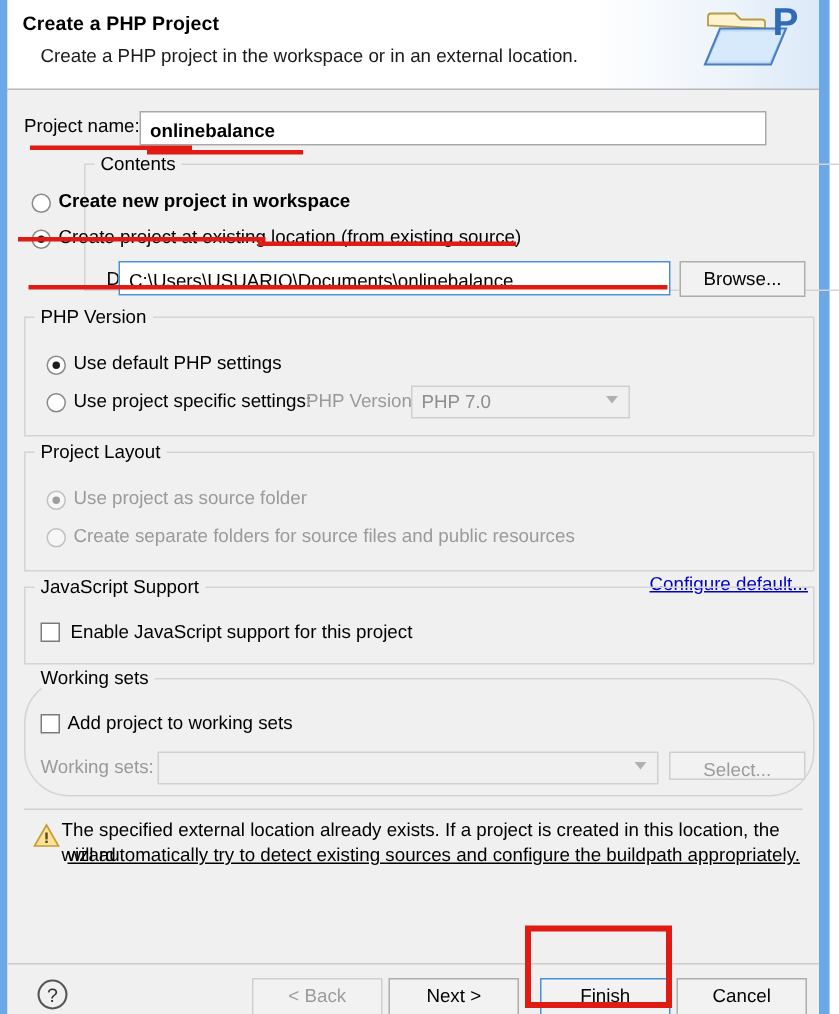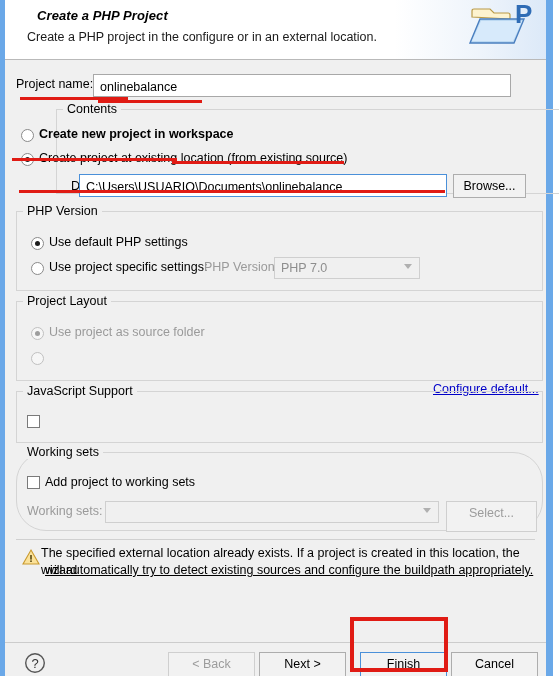--- a/index.html
+++ b/index.html
@@ -19,24 +19,23 @@
     background:#f0f0f0;
   }
   
   .header{
     position:absolute;left:0;top:0;right:0;height:60px;
     background:linear-gradient(to right,#ffffff 0%,#ffffff 72%,#eef4fb 88%,#dce9f8 100%);
     border-bottom:1px solid #b9b9b9;
     box-sizing:border-box;
   }
   .hdr-title{
-    position:absolute;left:32px;top:8px;
+    position:absolute;left:10px;top:8px;
     font-size:13px;font-weight:bold;color:#000;
     letter-spacing:.1px;
-    font-style:italic;
   }
   .hdr-sub{
     position:absolute;left:22px;top:30px;
     font-size:12.5px;color:#1a1a1a;
   }
   .hdr-icon{position:absolute;right:12px;top:3px;width:66px;height:52px;}
   
   .body{
     position:absolute;left:0;top:61px;right:0;bottom:0;
     background:#f0f0f0;
@@ -127,51 +126,51 @@
     border:4px solid #e01b14;background:transparent;
   }
 </style>
 </head>
 <body>
 
 <div class="window">
 
   <div class="header">
     <div class="hdr-title">Create a PHP Project</div>
-    <div class="hdr-sub">Create a PHP project in the configure or in an external location.</div>
+    <div class="hdr-sub">Create a PHP project in the workspace or in an external location.</div>
     <div class="hdr-icon">
       <svg width="66" height="52" viewBox="0 0 66 52">
 
         <path d="M4 14 L4 8 Q4 6 6 6 L22 6 L26 10 L40 10 Q42 10 42 12 L42 16 Z" fill="#fdf3cf" stroke="#b99a48" stroke-width="1.2"></path>
 
         <path d="M2 40 L12 16 L56 16 L46 40 Z" fill="#bcd9f2" stroke="#4a7fbf" stroke-width="1.4"></path>
         <path d="M4 38 L13 18 L54 18 L45 38 Z" fill="#d7eafb" stroke="none"></path>
 
         <text x="47" y="20" font-family="'Liberation Sans',sans-serif" font-size="26" font-weight="bold" fill="#2f6cb5">P</text>
       </svg>
     </div>
   </div>
 
   <div class="body">
 
     <div class="row-label" style="left:11px;top:16px;">Project name:</div>
-    <input class="textfield" style="left: 88px; top: 13px; width: 418px; height: 23px;" value="onlinebalance">
+    <input class="textfield" style="left: 88px; top: 13px; width: 418px; height: 23px; font-weight: bold;" value="onlinebalance">
 
     <div class="group" style="left:11px;top:48px;width:527px;height:85px;margin-left:40px;">
       <div class="group-title">Contents</div>
     </div>
     <div class="radio" style="left:16px;top:68px;"></div>
     <div class="opt-label" style="left:34px;top:66px;font-weight:bold;">Create new project in workspace</div>
 
     <div class="radio on" style="left:16px;top:92px;"></div>
     <div class="opt-label" style="left:34px;top:90px;">Create project at existing location (from existing source)</div>
 
     <div class="row-label" style="left:18px;top:118px;margin-left:48px;">Directory:</div>
     <input class="textfield focus" style="left: 74px; top: 113px; width: 368px; height: 23px;" value="C:\Users\USUARIO\Documents\onlinebalance">
-    <div class="btn" style="left:448px;top:113px;width:73px;height:24px;">Browse...</div>
+    <div class="btn" style="left:448px;top:113px;width:84px;height:24px;">Browse...</div>
 
     <div class="group" style="left:11px;top:150px;width:527px;height:80px;">
       <div class="group-title">PHP Version</div>
     </div>
     <div class="radio on" style="left:26px;top:176px;"></div>
     <div class="opt-label" style="left:44px;top:174px;">Use default PHP settings</div>
 
     <div class="radio" style="left:26px;top:201px;"></div>
     <div class="opt-label" style="left:44px;top:199px;">Use project specific settings:</div>
     <div class="opt-label dis" style="left:199px;top:199px;">PHP Version:</div>
@@ -180,38 +179,40 @@
       <span class="arrow"></span>
     </div>
 
     <div class="group" style="left:11px;top:240px;width:527px;height:80px;">
       <div class="group-title">Project Layout</div>
     </div>
     <div class="radio dis on" style="left:26px;top:266px;"></div>
     <div class="opt-label dis" style="left:44px;top:264px;">Use project as source folder</div>
 
     <div class="radio dis" style="left:26px;top:291px;"></div>
+    <div class="opt-label dis" style="left:44px;top:289px;">Create separate folders for source files and public resources</div>
     <div class="link" style="left:428px;top:289px;margin-top:32px;">Configure default...</div>
 
     <div class="group" style="left:11px;top:330px;width:527px;height:52px;">
       <div class="group-title">JavaScript Support</div>
     </div>
     <div class="checkbox" style="left:22px;top:354px;"></div>
+    <div class="opt-label" style="left:42px;top:353px;">Enable JavaScript support for this project</div>
 
     <div class="group" style="left:11px;top:391px;width:527px;height:79px;border-radius:30px;">
       <div class="group-title">Working sets</div>
     </div>
     <div class="checkbox" style="left:22px;top:415px;"></div>
     <div class="opt-label" style="left:40px;top:414px;">Add project to working sets</div>
     <div class="opt-label dis" style="left:22px;top:443px;">Working sets:</div>
     <div class="combo" style="left:100px;top:440px;width:334px;height:22px;">
       <span></span>
       <span class="arrow"></span>
     </div>
-    <div class="btn dis" style="left:441px;top:440px;width:91px;height:31px;">Select...</div>
+    <div class="btn dis" style="left:441px;top:440px;width:91px;height:19px;">Select...</div>
 
     <div class="status-sep" style="top:478px;"></div>
     <div class="warn-icon" style="left:17px;top:487px;">
       <svg width="18" height="18" viewBox="0 0 18 18">
         <path d="M9 2 L17 16 L1 16 Z" fill="#fbe29a" stroke="#c99a2e" stroke-width="1.1"></path>
         <rect x="8.2" y="7" width="1.6" height="4.6" fill="#5a4a14"></rect>
         <rect x="8.2" y="12.4" width="1.6" height="1.6" fill="#5a4a14"></rect>
       </svg>
     </div>
     <div class="warn-text" style="left:36px;top:484px;width:490px;">The specified external location already exists. If a project is created in this location, the wizard</div>

